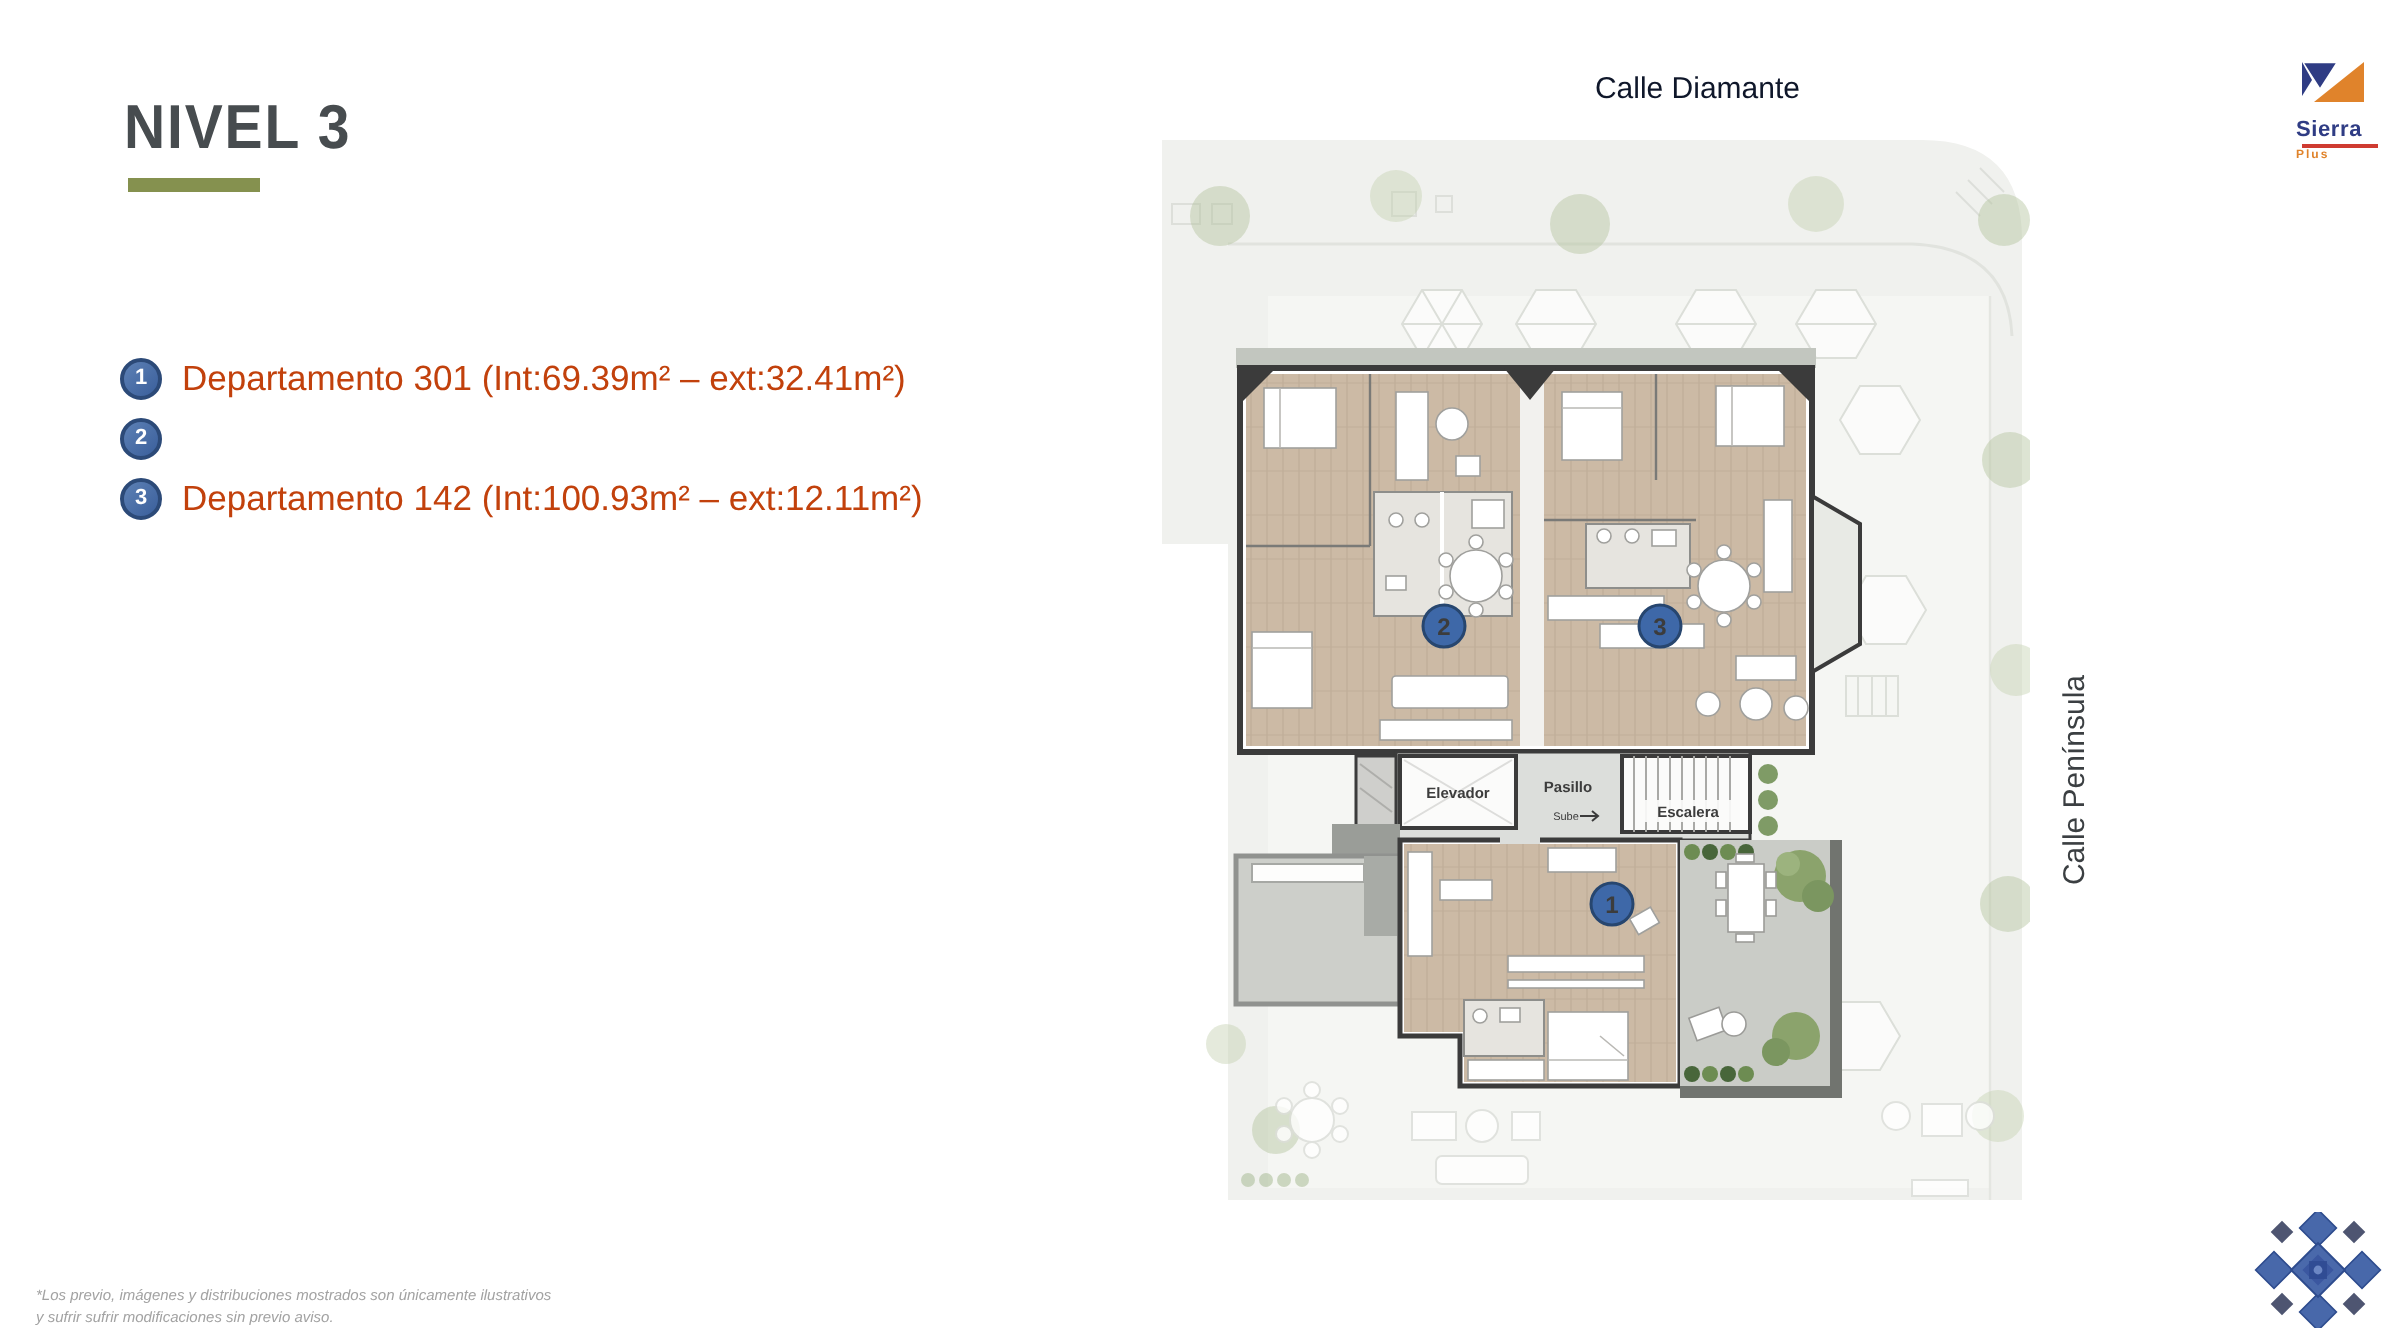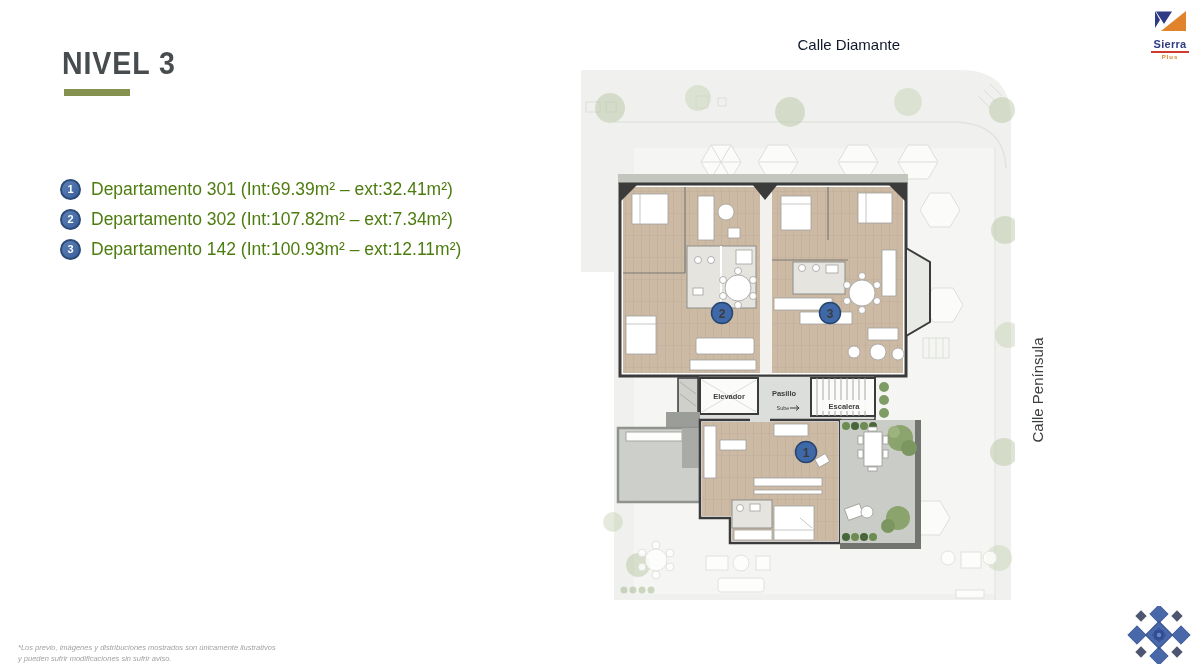--- a/index.html
+++ b/index.html
@@ -10,34 +10,34 @@
   .title{position:absolute;left:62px;top:46px;font-size:31px;font-weight:700;color:#474c4f;
          letter-spacing:1px;transform:scaleX(.92);transform-origin:left center;}
   .title-underline{position:absolute;left:64px;top:89px;width:66px;height:7px;background:#85914f;}
 
   
   .legend{position:absolute;left:60px;top:174px;}
   .legend-row{display:flex;align-items:center;height:30px;}
   .badge{width:17px;height:17px;border-radius:50%;flex:0 0 auto;
          background:linear-gradient(135deg,#5d81b5,#3a5f9b);border:2px solid #2c4a78;
          color:#fff;font-size:11px;font-weight:700;display:flex;align-items:center;justify-content:center;}
-  .legend-text{margin-left:10px;font-size:17.5px;color:#4d7c0f;}
+  .legend-text{margin-left:10px;font-size:17.5px;color:#c2410c;}
 
   
   .street-top{position:absolute;left:700px;top:36px;width:200px;text-align:right;
               font-size:15px;color:#0f172a;}
   .street-right{position:absolute;left:973px;top:381px;width:130px;height:18px;text-align:center;
                 font-size:15px;color:#3b3f42;transform:rotate(-90deg);}
 
   
   .plan{position:absolute;left:578px;top:60px;}
   .plan text{font-family:"Liberation Sans",sans-serif;fill:#3c3c3c;}
 
   
-  .brand{position:absolute;left:1148px;top:10px;width:44px;text-align:center;}
+  .brand{position:absolute;left:1148px;top:30px;width:44px;text-align:left;}
   .brand-name{font-size:11px;font-weight:700;color:#2f3c84;letter-spacing:.3px;line-height:12px;}
   .brand-rule{height:2px;background:#cf3b31;margin:1px 3px 1px 3px;}
   .brand-sub{font-size:6px;font-weight:700;color:#e0832b;letter-spacing:1px;}
 
   
   .ornament{position:absolute;left:1126px;top:606px;}
 
   
   .disclaimer{position:absolute;left:18px;top:642px;font-size:7.5px;font-style:italic;
               color:#a2a2a2;line-height:1.5;}
@@ -50,21 +50,20 @@
   <div class="title">NIVEL 3</div>
   <div class="title-underline"></div>
 
   <div class="legend">
     <div class="legend-row">
       <span class="badge">1</span>
       <span class="legend-text">Departamento 301 (Int:69.39m² – ext:32.41m²)</span>
     </div>
     <div class="legend-row">
       <span class="badge">2</span>
-      <span class="legend-text">Departamento 302 (Int:107.82m² – ext:7.34m²)</span>
     </div>
     <div class="legend-row">
       <span class="badge">3</span>
       <span class="legend-text">Departamento 142 (Int:100.93m² – ext:12.11m²)</span>
     </div>
   </div>
 
   <div class="street-top">Calle Diamante</div>
   <div class="street-right">Calle Península</div>
 
@@ -367,16 +366,16 @@
       <rect x="48.5" y="22.5" width="13" height="13" transform="rotate(45 55 29)"></rect>
     </g>
     <rect x="23.5" y="19.5" width="19" height="19" transform="rotate(45 33 29)" fill="#4a69ab" stroke="#2e4c8e"></rect>
     <rect x="27.5" y="23.5" width="11" height="11" transform="rotate(45 33 29)" fill="#3b57a0"></rect>
     <rect x="28.5" y="24.5" width="9" height="9" fill="#2f4a92" opacity=".85"></rect>
     <circle cx="33" cy="29" r="2.2" fill="#6c87c4"></circle>
   </svg>
 
   <div class="disclaimer">
     <div>*Los previo, imágenes y distribuciones mostrados son únicamente ilustrativos</div>
-    <div>y pueden sufrir modificaciones sin sufrir aviso.</div>
+    <div>y sufrir sufrir modificaciones sin previo aviso.</div>
   </div>
 
 </div>
 
 </body></html>

